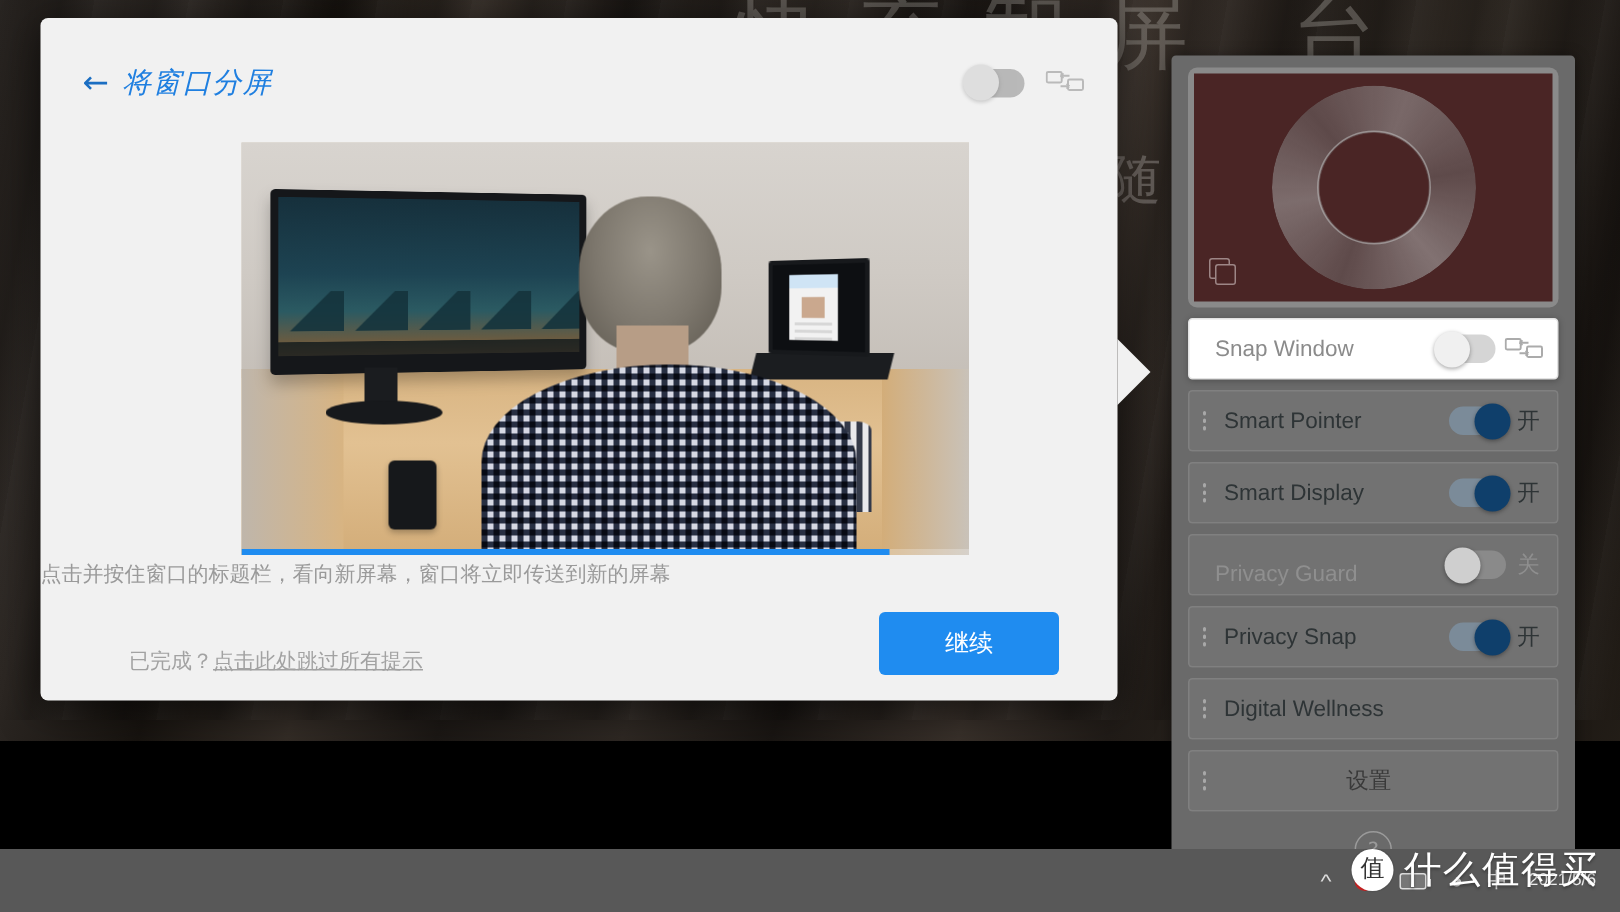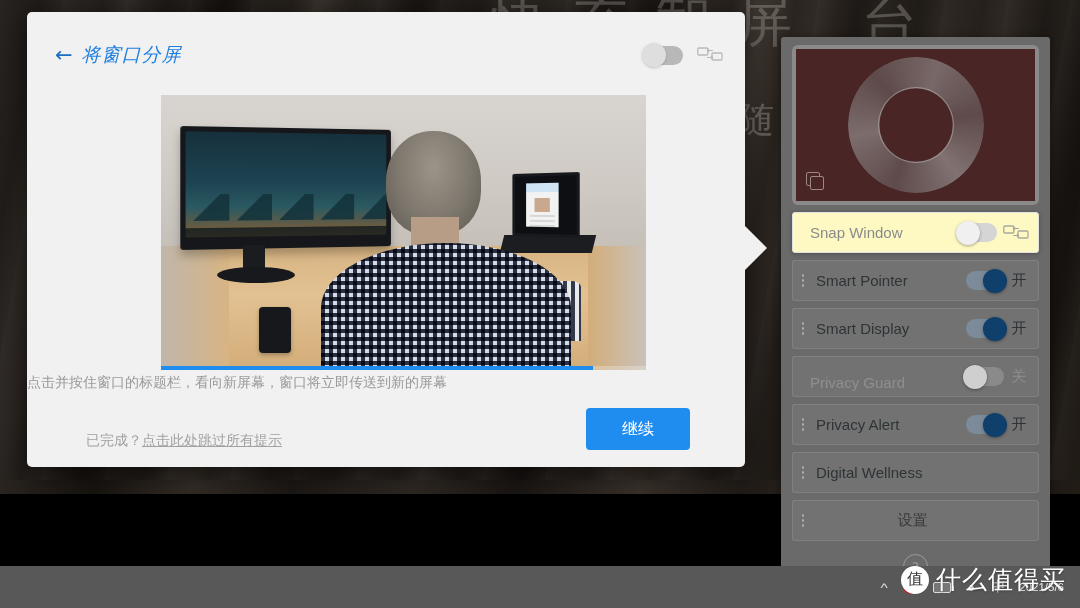--- a/index.html
+++ b/index.html
@@ -152,21 +152,21 @@
   .s-row {
     height:41px;
     background:rgba(255,255,255,0.06);
     border:1px solid rgba(255,255,255,0.10);
     border-radius:3px;
     display:flex; align-items:center;
     padding:0 9px 0 5px;
     flex:none;
   }
   .s-row.active {
-    background:#fef9c3;
+    background:#ffffff;
     border:1px solid #e2e2e2;
     box-shadow:0 1px 4px rgba(0,0,0,0.25);
   }
   .grip {
     width:12px; display:flex; flex-direction:column; align-items:center;
     gap:2.5px; flex:none; padding-right:2px;
   }
   .grip i { width:2.5px;height:2.5px;border-radius:50%;background:#a8a8a8;display:block; }
   .s-label {
     flex:1; font-size:15px; color:#2e3436;
@@ -345,21 +345,21 @@
     font-family:"DejaVu Sans",sans-serif;
   }
   #dlg-skip{
     position:absolute; left:59px; top:420px;
     font-size:14px; color:#a2a2a2;
     font-family:Liberation Serif, serif;
   }
   #dlg-skip a{ color:#a2a2a2; text-decoration:underline; }
   #dlg-continue{
     position:absolute; left:559px; top:396px;
-    width:104px; height:42px; border-radius:4px;
+    width:120px; height:42px; border-radius:4px;
     background:#1f8cf0; color:#fff; border:none;
     font-size:16px; cursor:pointer;
     font-family:"DejaVu Sans",sans-serif;
   }
 </style>
 </head>
 <body>
 
 <div id="desktop">
   <div id="desk-sheen"></div>
@@ -426,21 +426,21 @@
         </span>
       <span class="tg-state off">关</span>
     </div>
 
     <div class="s-row">
       <span class="grip">
           <i></i>
           <i></i>
           <i></i>
         </span>
-      <span class="s-label">Privacy Alert</span>
+      <span class="s-label">Privacy Snap</span>
       <span class="toggle on">
           <span class="knob"></span>
         </span>
       <span class="tg-state on">开</span>
     </div>
 
     <div class="s-row">
       <span class="grip">
           <i></i>
           <i></i>

